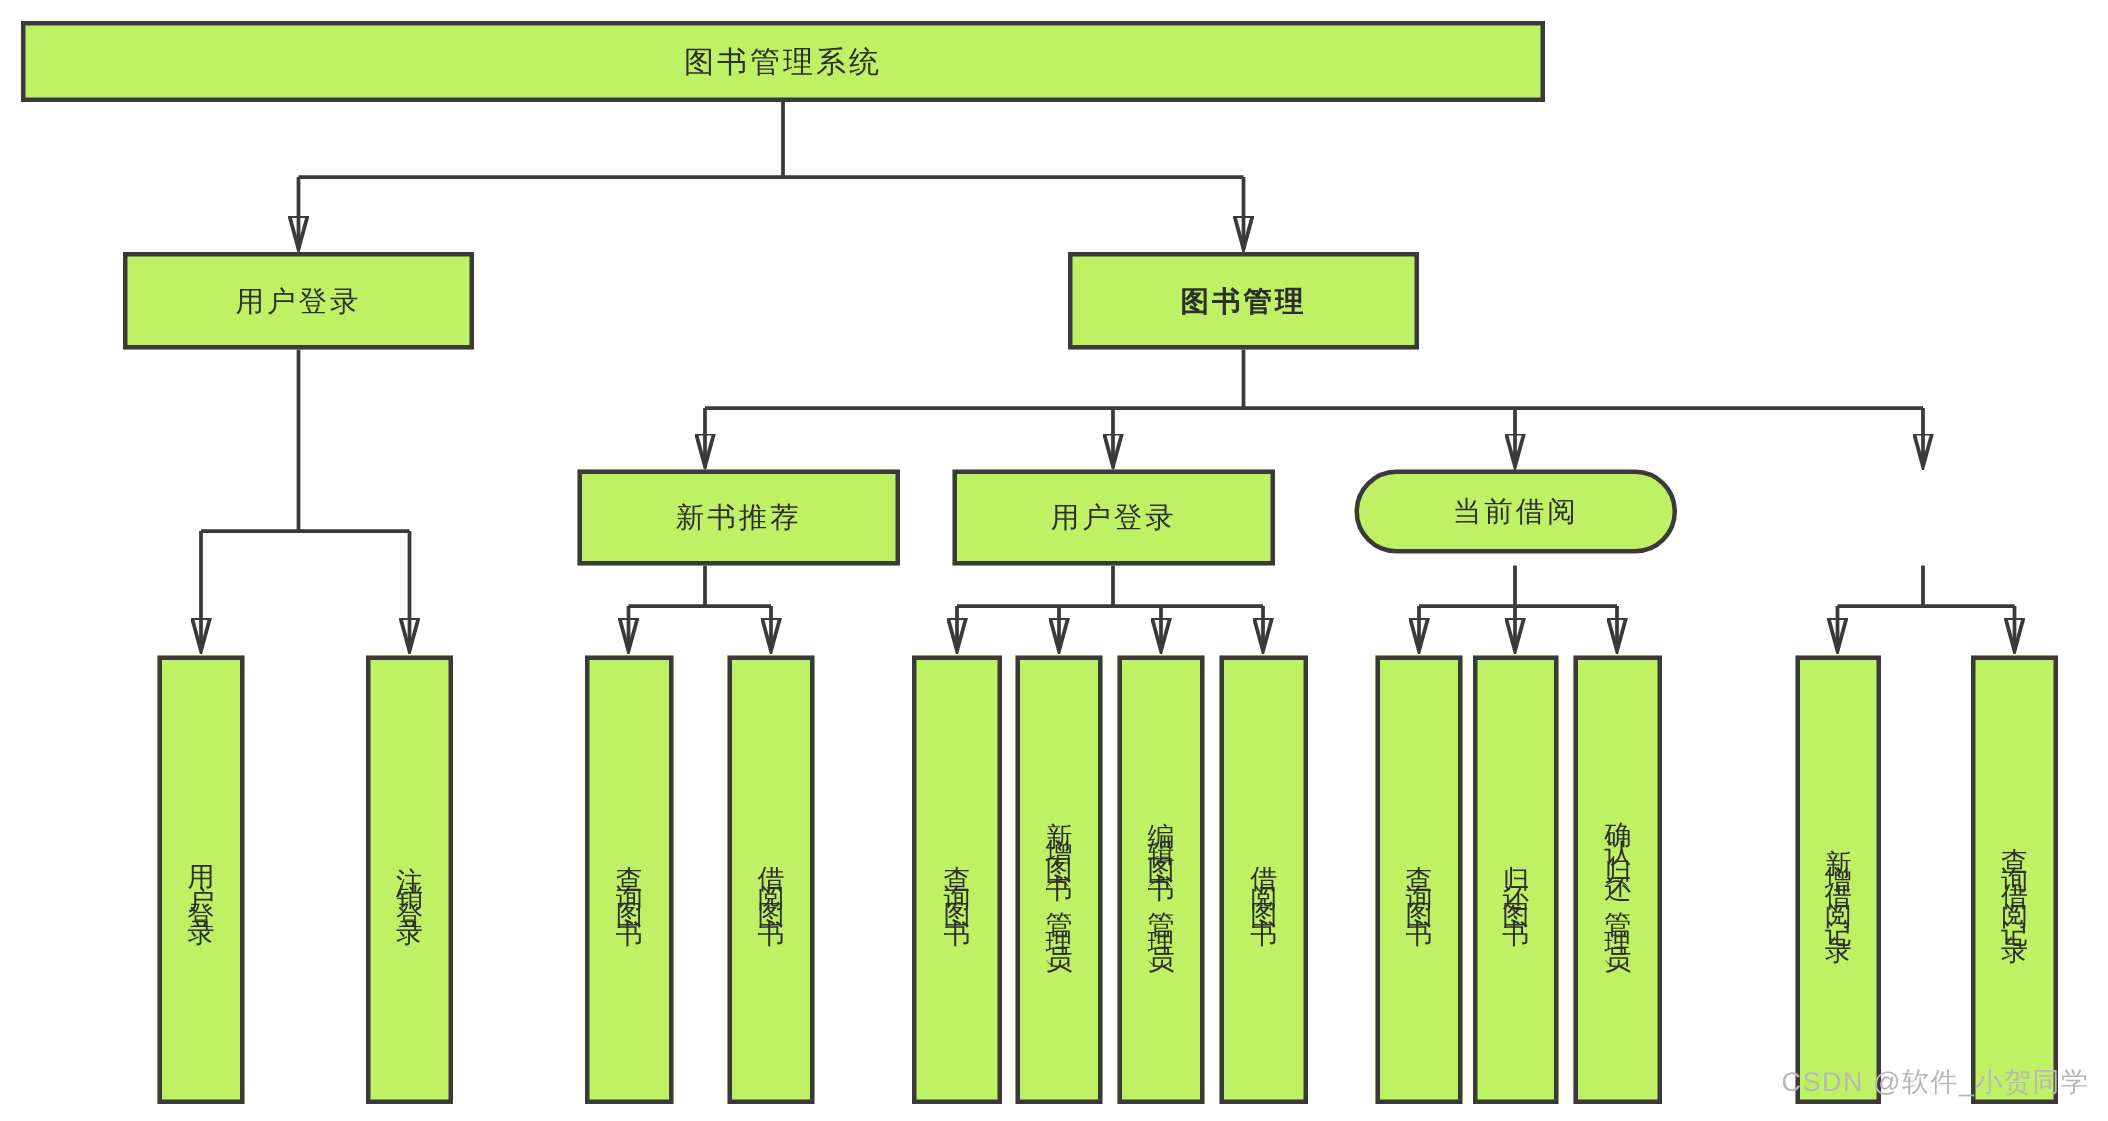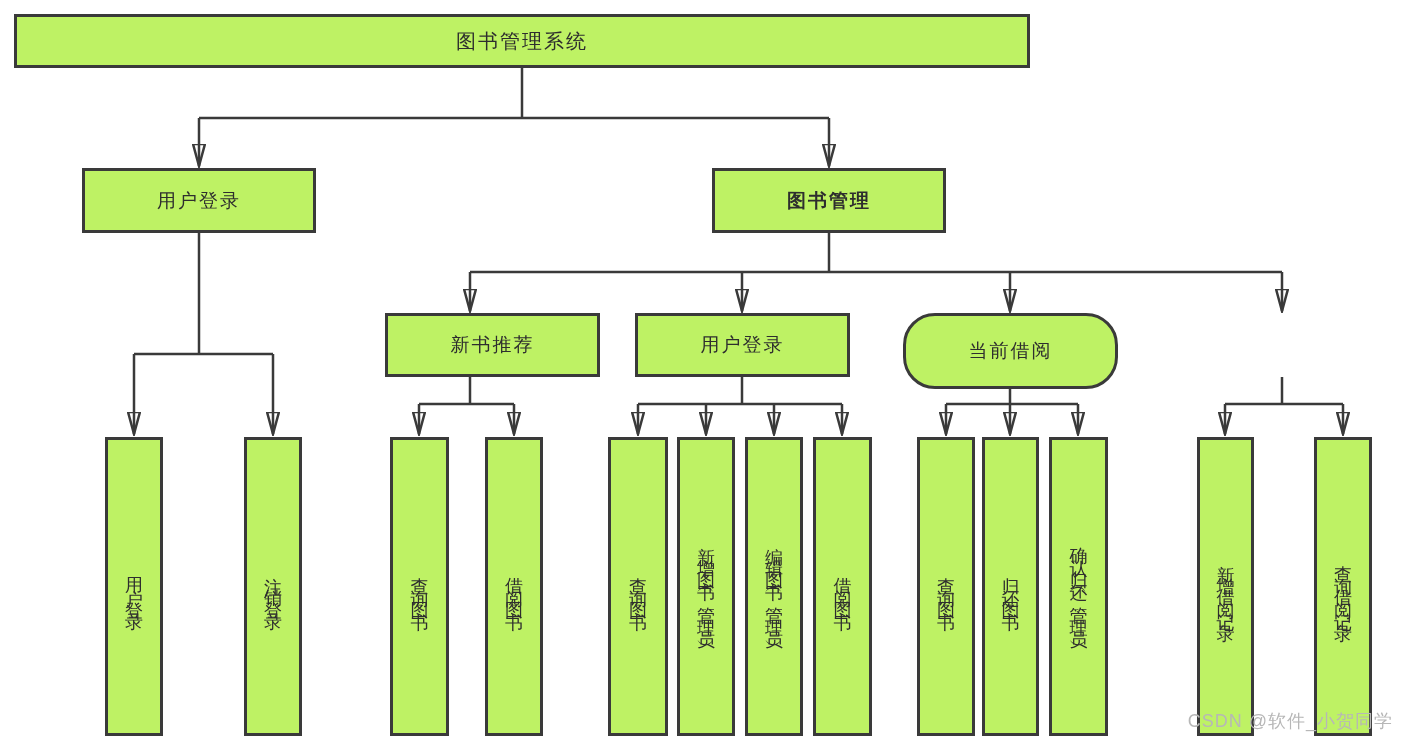--- a/index.html
+++ b/index.html
@@ -129,21 +129,21 @@
   <div class="node" style="left:712px; top:168px; width:234px; height:65px;font-weight:bold;">
     <span class="h-label">图书管理</span>
   </div>
 
   <div class="node" style="left:363px; top:313px; width:215px; height:64px;margin-left:22px;">
     <span class="h-label">新书推荐</span>
   </div>
   <div class="node" style="left:635px; top:313px; width:215px; height:64px;">
     <span class="h-label">用户登录</span>
   </div>
-  <div class="node" style="left:903px; top:313px; width:215px; height:76px;border-radius:32px;">
+  <div class="node" style="left:903px; top:313px; width:215px; height:56px;border-radius:32px;">
     <span class="h-label">当前借阅</span>
   </div>
 
   <div class="node" style="left:105px; top:437px; width:58px; height:299px;">
     <span class="v-text">用户登录</span>
   </div>
   <div class="node" style="left:244px; top:437px; width:58px; height:299px;">
     <span class="v-text">注销登录</span>
   </div>
 

